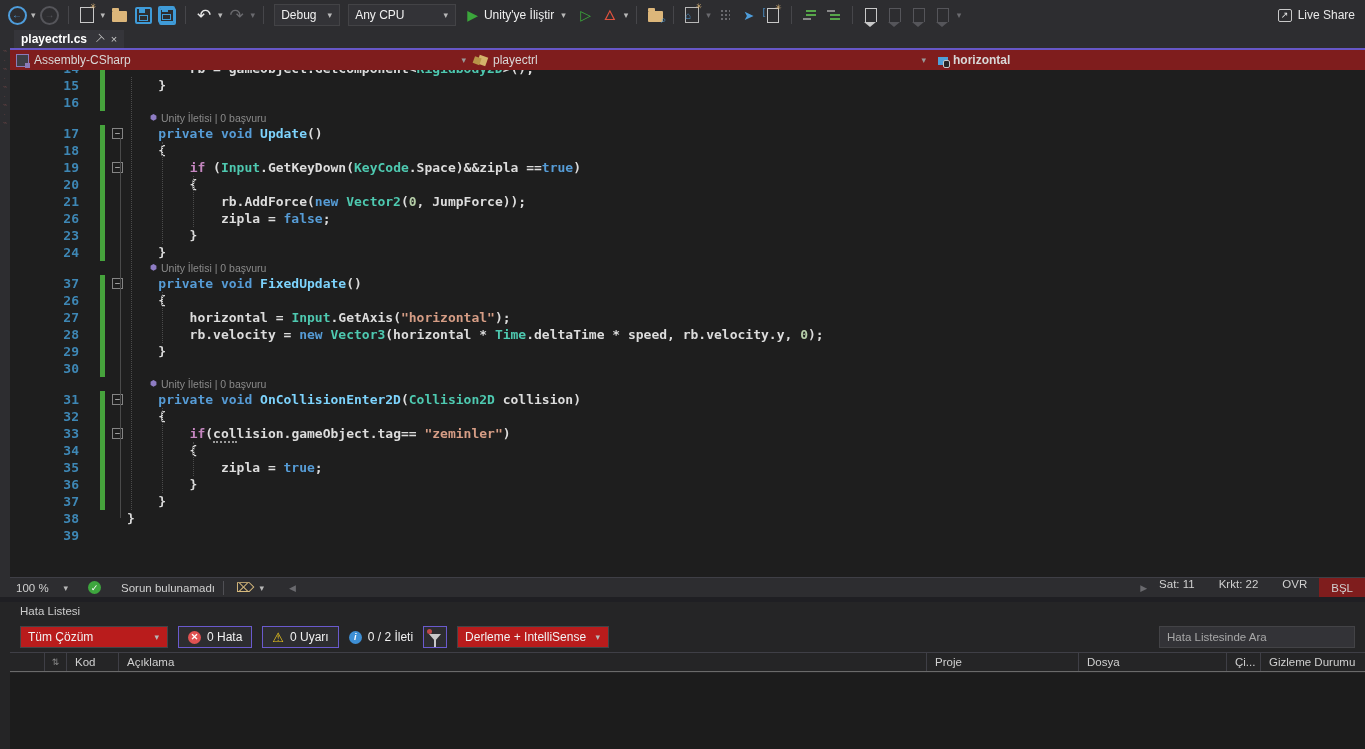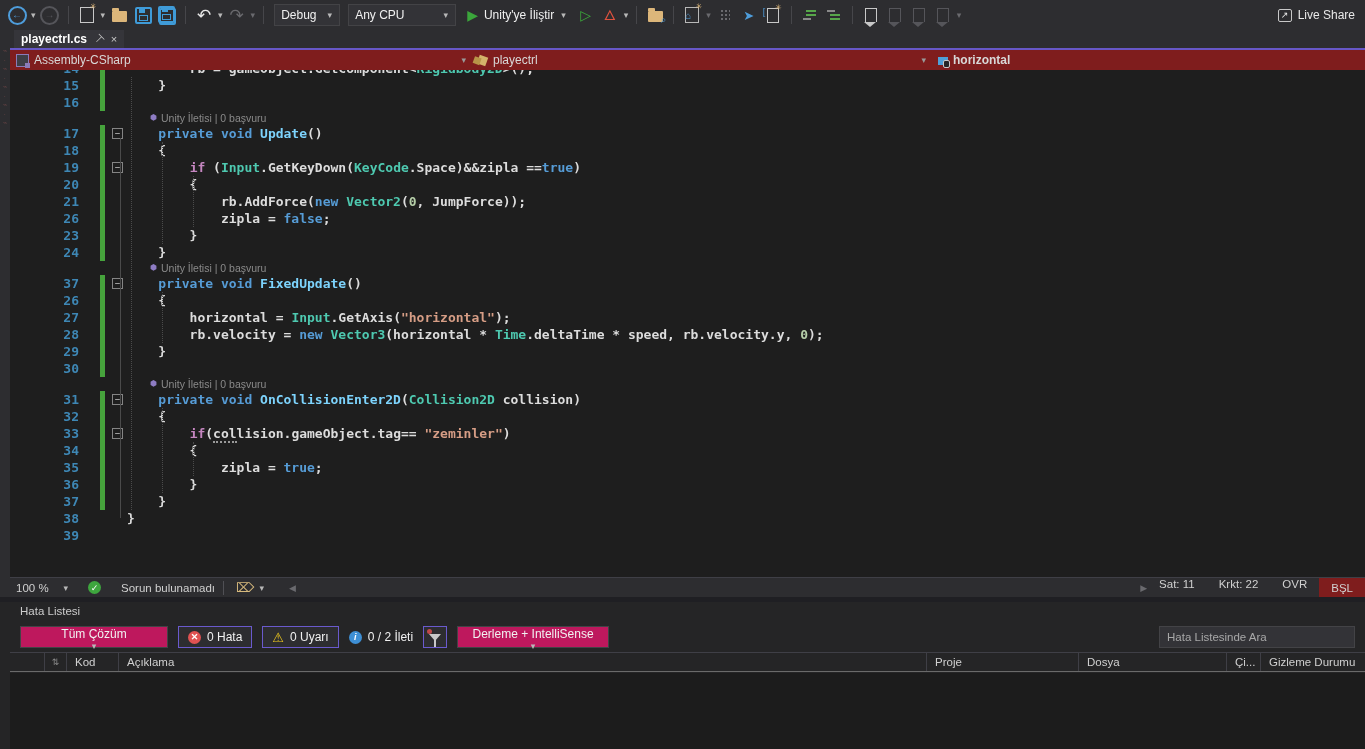--- a/index.html
+++ b/index.html
@@ -100,22 +100,22 @@
   .ssep{width:1px;height:14px;background:#505055;margin:0 8px;}
   .scroll-arrow{color:#6a6a6e;font-size:9px;}
   #edstatus .right{margin-left:auto;display:flex;align-items:flex-start;gap:0;}
   #edstatus .stat{padding:0 12px;}
   .bsl{background:#7f1d1d;height:20px;display:flex;align-items:center;padding:0 12px;}
   
   #panelgap{left:0;top:597px;width:1365px;height:5px;background:#1f1f23;}
   #errorlist{left:0;top:602px;width:1365px;height:147px;background:#252526;}
   #el-title{position:absolute;left:20px;top:3px;color:#cccccc;font-size:11.5px;}
   #el-toolbar{position:absolute;left:20px;top:22px;right:10px;height:26px;display:flex;align-items:center;gap:10px;}
-  .el-combo{display:flex;align-items:center;justify-content:space-between;width:148px;height:22px;background:#be185d;
-     border:1px solid #434346;padding:0 7px;box-sizing:border-box;color:#f1f1f1;flex-direction:column;}
+  .el-combo{display:flex;align-items:center;justify-content:space-between;width:148px;height:22px;background:#b91c1c;
+     border:1px solid #434346;padding:8px 7px;box-sizing:border-box;color:#f1f1f1;}
   .toggle{display:flex;align-items:center;gap:6px;height:22px;border:1px solid #6a5acd;background:#2d2d30;
      padding:0 9px;box-sizing:border-box;color:#f1f1f1;}
   .erricon{width:13px;height:13px;border-radius:50%;background:#e05252;color:#fff;font-size:9px;font-weight:bold;
      display:flex;align-items:center;justify-content:center;}
   .warnicon{color:#f2cb1d;font-size:13px;line-height:1;}
   .infoicon{width:13px;height:13px;border-radius:50%;background:#3e8fd4;color:#fff;font-size:9px;font-style:italic;
      font-weight:bold;display:flex;align-items:center;justify-content:center;}
   .msgs{display:flex;align-items:center;gap:6px;color:#f1f1f1;}
   .filterbtn{width:24px;height:22px;border:1px solid #6a5acd;background:#2d2d30;display:flex;align-items:center;
      justify-content:center;box-sizing:border-box;position:relative;}

